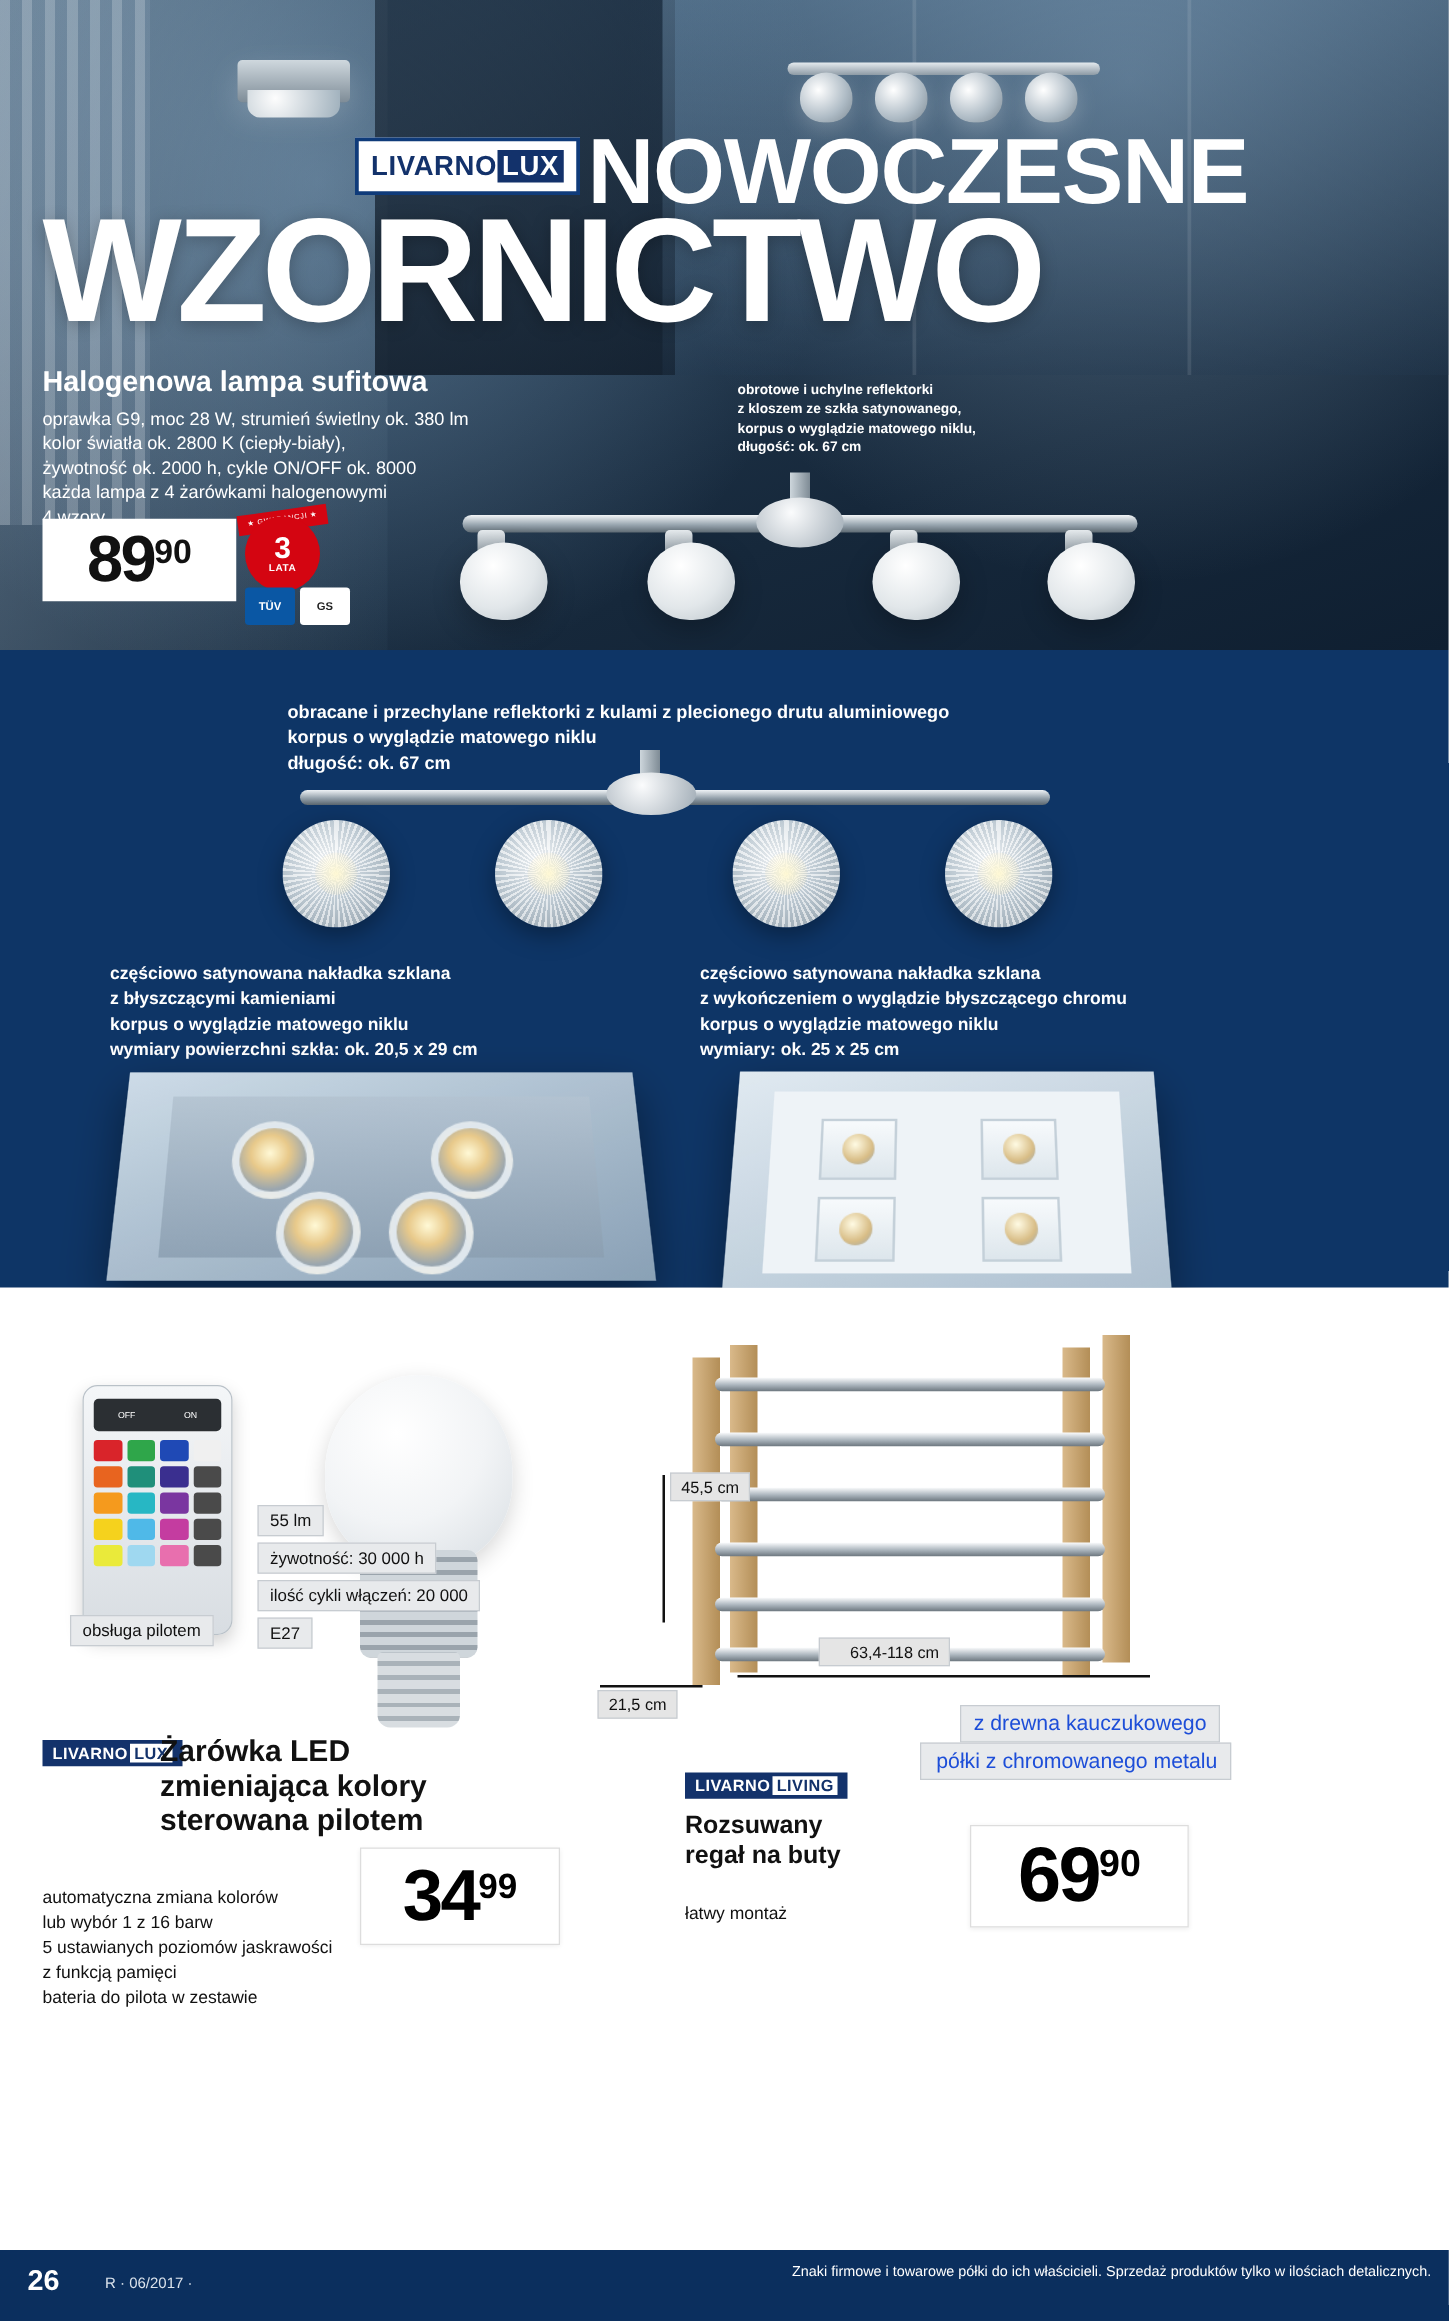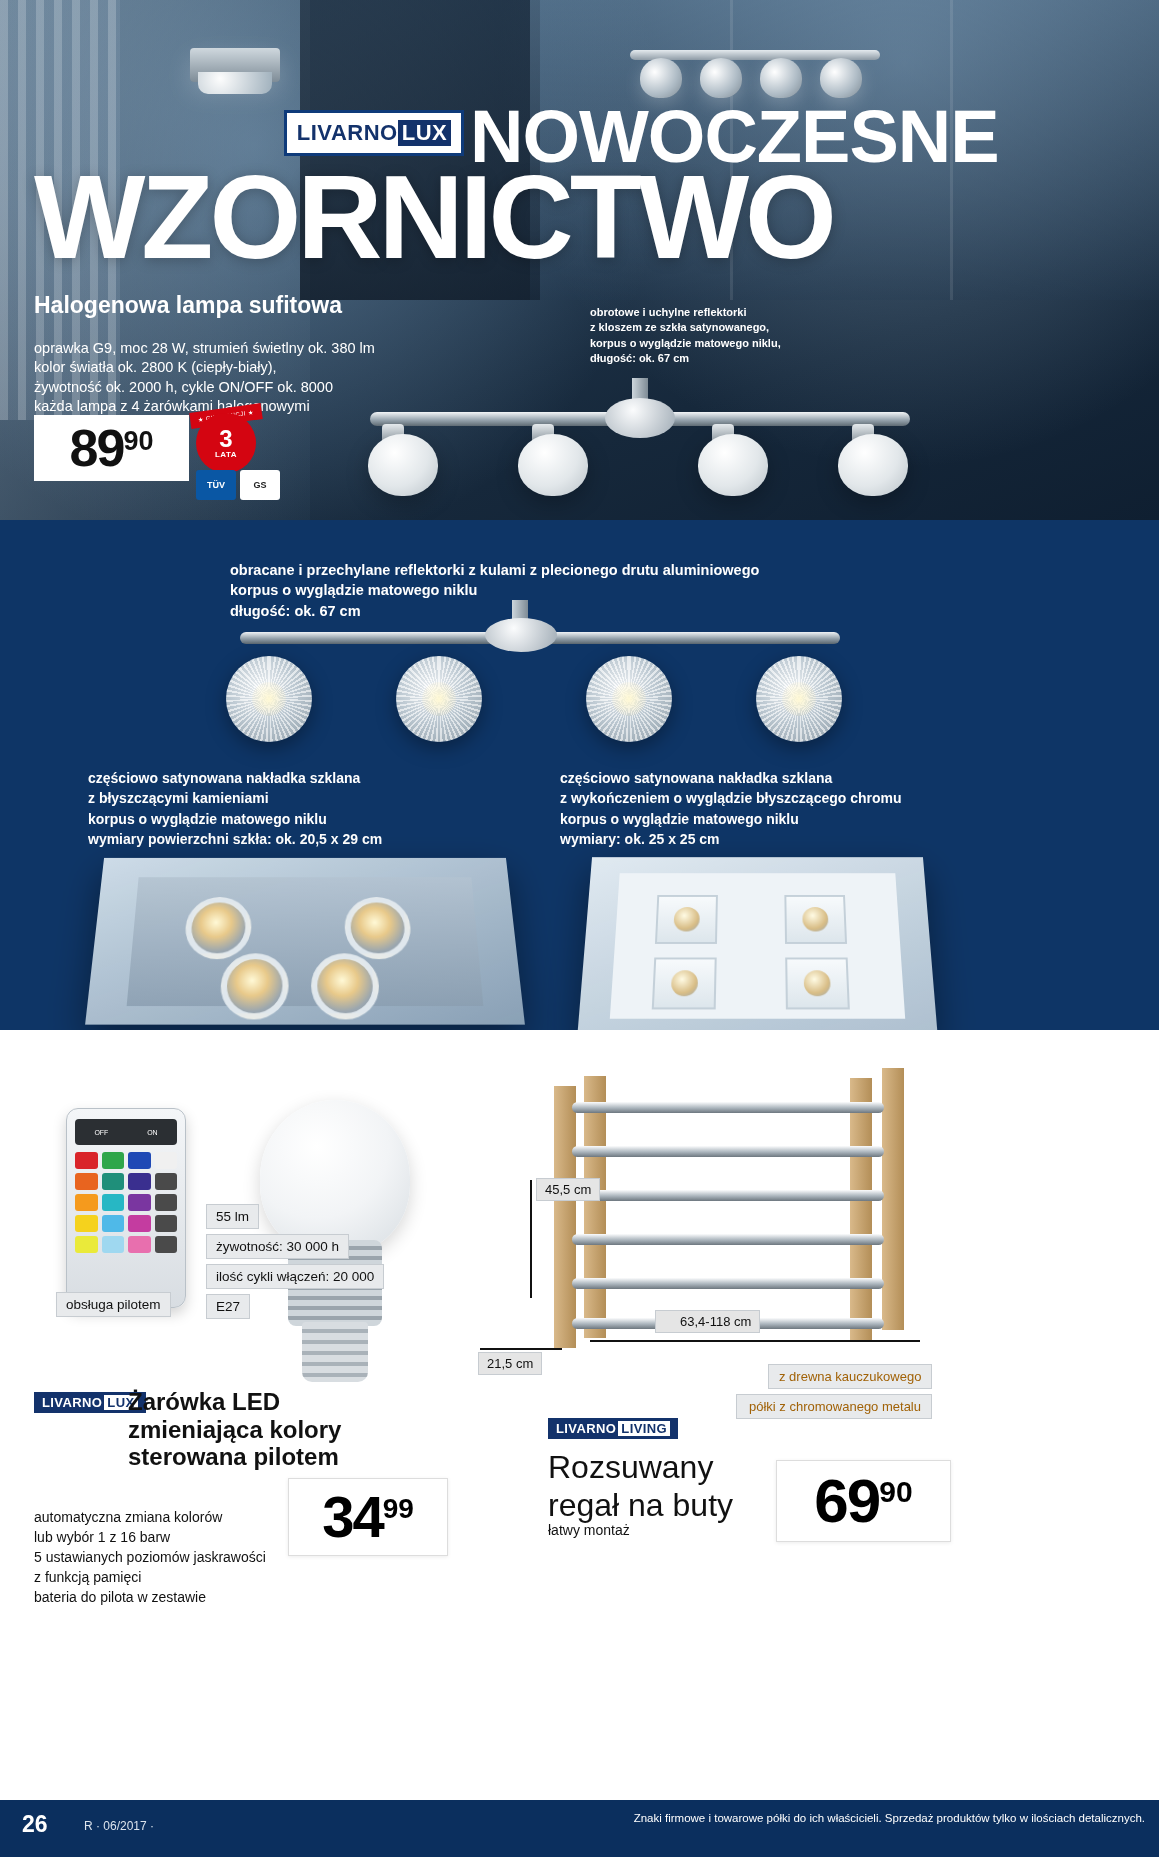--- a/index.html
+++ b/index.html
@@ -67,21 +67,21 @@
     position:absolute; left:470px; top:100px; font-size:74px; font-weight:bold;
     color:#ffffff; letter-spacing:-1px; line-height:1; white-space:nowrap;
   }
   .hero-title-2 {
     position:absolute; left:34px; top:158px; font-size:118px; font-weight:bold;
     color:#ffffff; letter-spacing:-4px; line-height:1; white-space:nowrap;
     text-shadow: 0 2px 14px rgba(0,0,0,0.25);
   }
 
   .prod-head { position:absolute; left:34px; top:292px; width:420px; color:#ffffff; }
-  .prod-head h2 { font-size:23px; font-weight:bold; margin-bottom:20px; }
+  .prod-head h2 { font-size:23px; font-weight:bold; margin-bottom:8px; }
   .prod-head p { font-size:14.5px; line-height:1.34; }
 
   .price-block {
     position:absolute; left:34px; top:415px; width:155px; height:66px;
     background:#ffffff; display:flex; align-items:center; justify-content:center;
   }
   .price-block .big { font-size:52px; font-weight:bold; color:#111; line-height:1; letter-spacing:-2px; }
   .price-block .sup { font-size:27px; font-weight:bold; color:#111; line-height:1; margin-top:-14px; }
 
   .badge-3lata {
@@ -221,27 +221,27 @@
   .rack .leg.l1 { left:34px; top:18px; }
   .rack .leg.l2 { left:64px; top:8px; }
   .rack .leg.r1 { left:330px; top:10px; }
   .rack .leg.r2 { left:362px; top:0px; }
   .rack .bar { position:absolute; left:52px; width:312px; height:11px; border-radius:6px;
     background: linear-gradient(180deg,#fbfcfd,#aab4bc 55%,#6d777f); }
 
   .dimlabel { position:absolute; background:#e5e5e5; border:1px solid #c7ccd1;
     font-size:13px; color:#111; padding:3px 8px; }
   .matlabel { position:absolute; background:#e8eaec; border:1px solid #c7ccd1;
-    font-size:13px; color:#a16207; padding:4px 10px; }
+    font-size:17px; color:#1d4ed8; padding:4px 10px; }
 
   .arrow-h { position:absolute; height:2px; background:#111; }
   .arrow-v { position:absolute; width:2px; background:#111; }
 
   .prod3-title { position:absolute; left:548px; top:418px; width:250px;
-    font-size:32px; font-weight:normal; color:#111; line-height:1.2; }
+    font-size:20px; font-weight:bold; color:#111; line-height:1.2; }
   .prod3-desc { position:absolute; left:548px; top:492px; font-size:14px; color:#111; }
   .pricebox3 { position:absolute; left:776px; top:430px; width:175px; height:82px;
     background:#ffffff; border:1px solid #ddd; display:flex; align-items:center; justify-content:center;
     box-shadow: 0 1px 4px rgba(0,0,0,0.08); }
   .pricebox3 .big { font-size:62px; font-weight:bold; letter-spacing:-2px; line-height:1; }
   .pricebox3 .sup { font-size:30px; font-weight:bold; line-height:1; margin-top:-18px; }
 
   
   .footer { position:absolute; top:1800px; left:0; width:1159px; height:57px; background:#0b2f5e; }
   .footer .pg { position:absolute; left:22px; top:11px; font-size:23px; font-weight:bold; color:#fff; }

